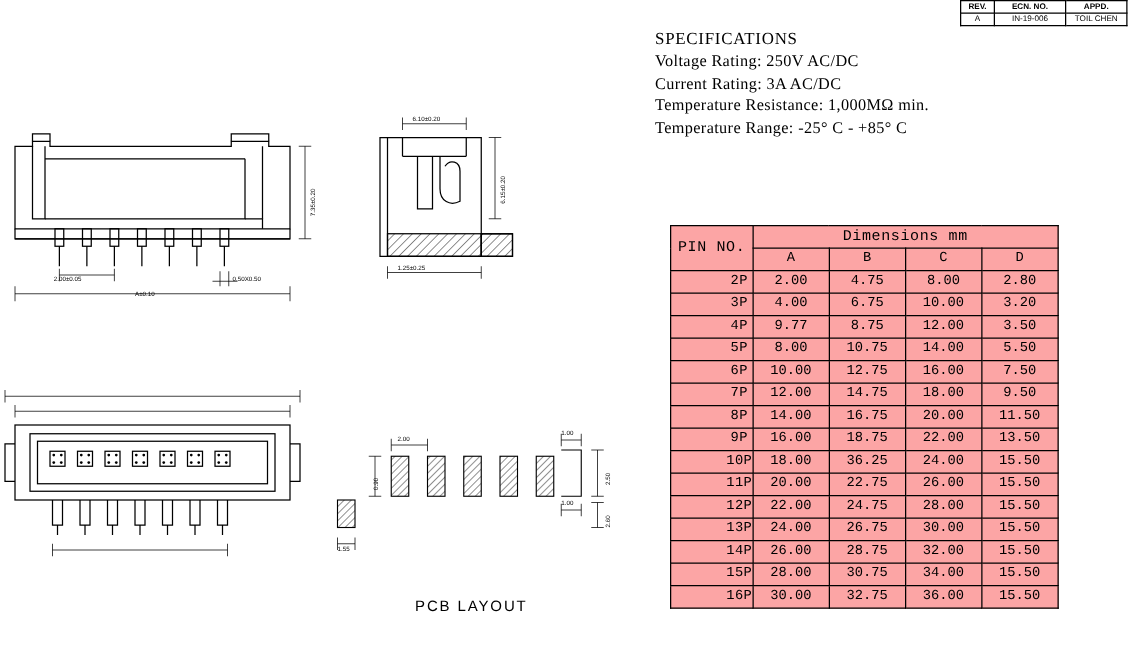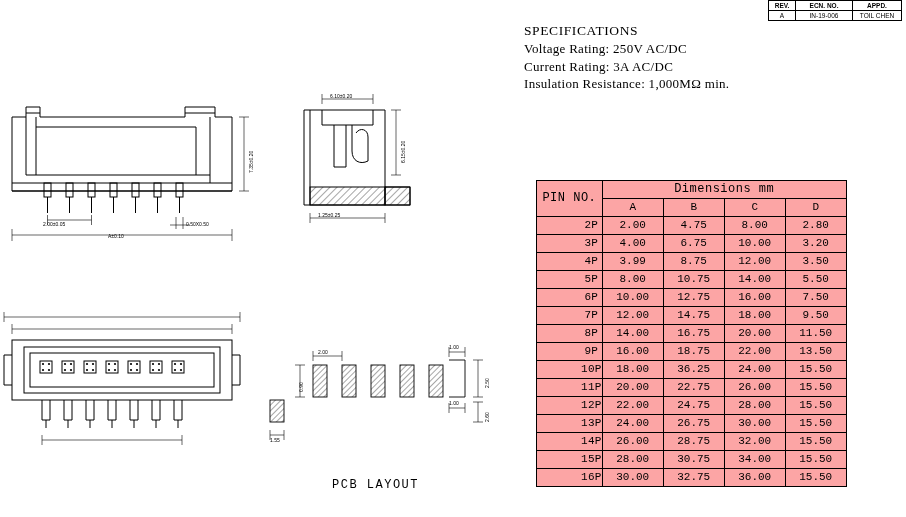--- a/index.html
+++ b/index.html
@@ -96,21 +96,21 @@
   }
   .dim-table td.pin-cell {
     letter-spacing: 0.3px;
     padding-left: 44px;
   }
 
   
   .dwg { position: absolute; }
   .cap {
     position: absolute;
-    font-family: Liberation Mono, monospace;
+    font-family: Liberation Sans, sans-serif;
     letter-spacing: 1.5px;
     text-align: center;
   }
   .dimtext {
     position: absolute;
     font-family: "Liberation Sans", sans-serif;
     font-size: 5px;
     color: #000;
     white-space: nowrap;
   }
@@ -141,21 +141,22 @@
       <td>IN-19-006</td>
       <td>TOIL CHEN</td>
     </tr>
   </tbody>
     </table>
 
   <div class="specs">
     <div class="spec-title">SPECIFICATIONS</div>
     <div class="spec-line">Voltage Rating: 250V AC/DC</div>
     <div class="spec-line">Current Rating: 3A AC/DC</div>
-    <div class="spec-line">Insulation Resistance: 1,000MΩ min.</div>
+    <div class="spec-line">Temperature Resistance: 1,000MΩ min.</div>
+    <div class="spec-line">Temperature Range: -25° C - +85° C</div>
   </div>
 
   <table class="dim-table">
     <tbody>
         <tr>
       <th class="pin-head" rowspan="2">PIN NO.</th>
       <th class="dims-head" colspan="4">Dimensions  mm</th>
     </tr>
     <tr>
       <th class="col-ab">A</th>
@@ -172,21 +173,21 @@
     </tr>
     <tr>
       <td class="pin-cell">3P</td>
       <td>4.00</td>
       <td>6.75</td>
       <td>10.00</td>
       <td>3.20</td>
     </tr>
     <tr>
       <td class="pin-cell">4P</td>
-      <td>3.99</td>
+      <td>9.77</td>
       <td>8.75</td>
       <td>12.00</td>
       <td>3.50</td>
     </tr>
     <tr>
       <td class="pin-cell">5P</td>
       <td>8.00</td>
       <td>10.75</td>
       <td>14.00</td>
       <td>5.50</td>

